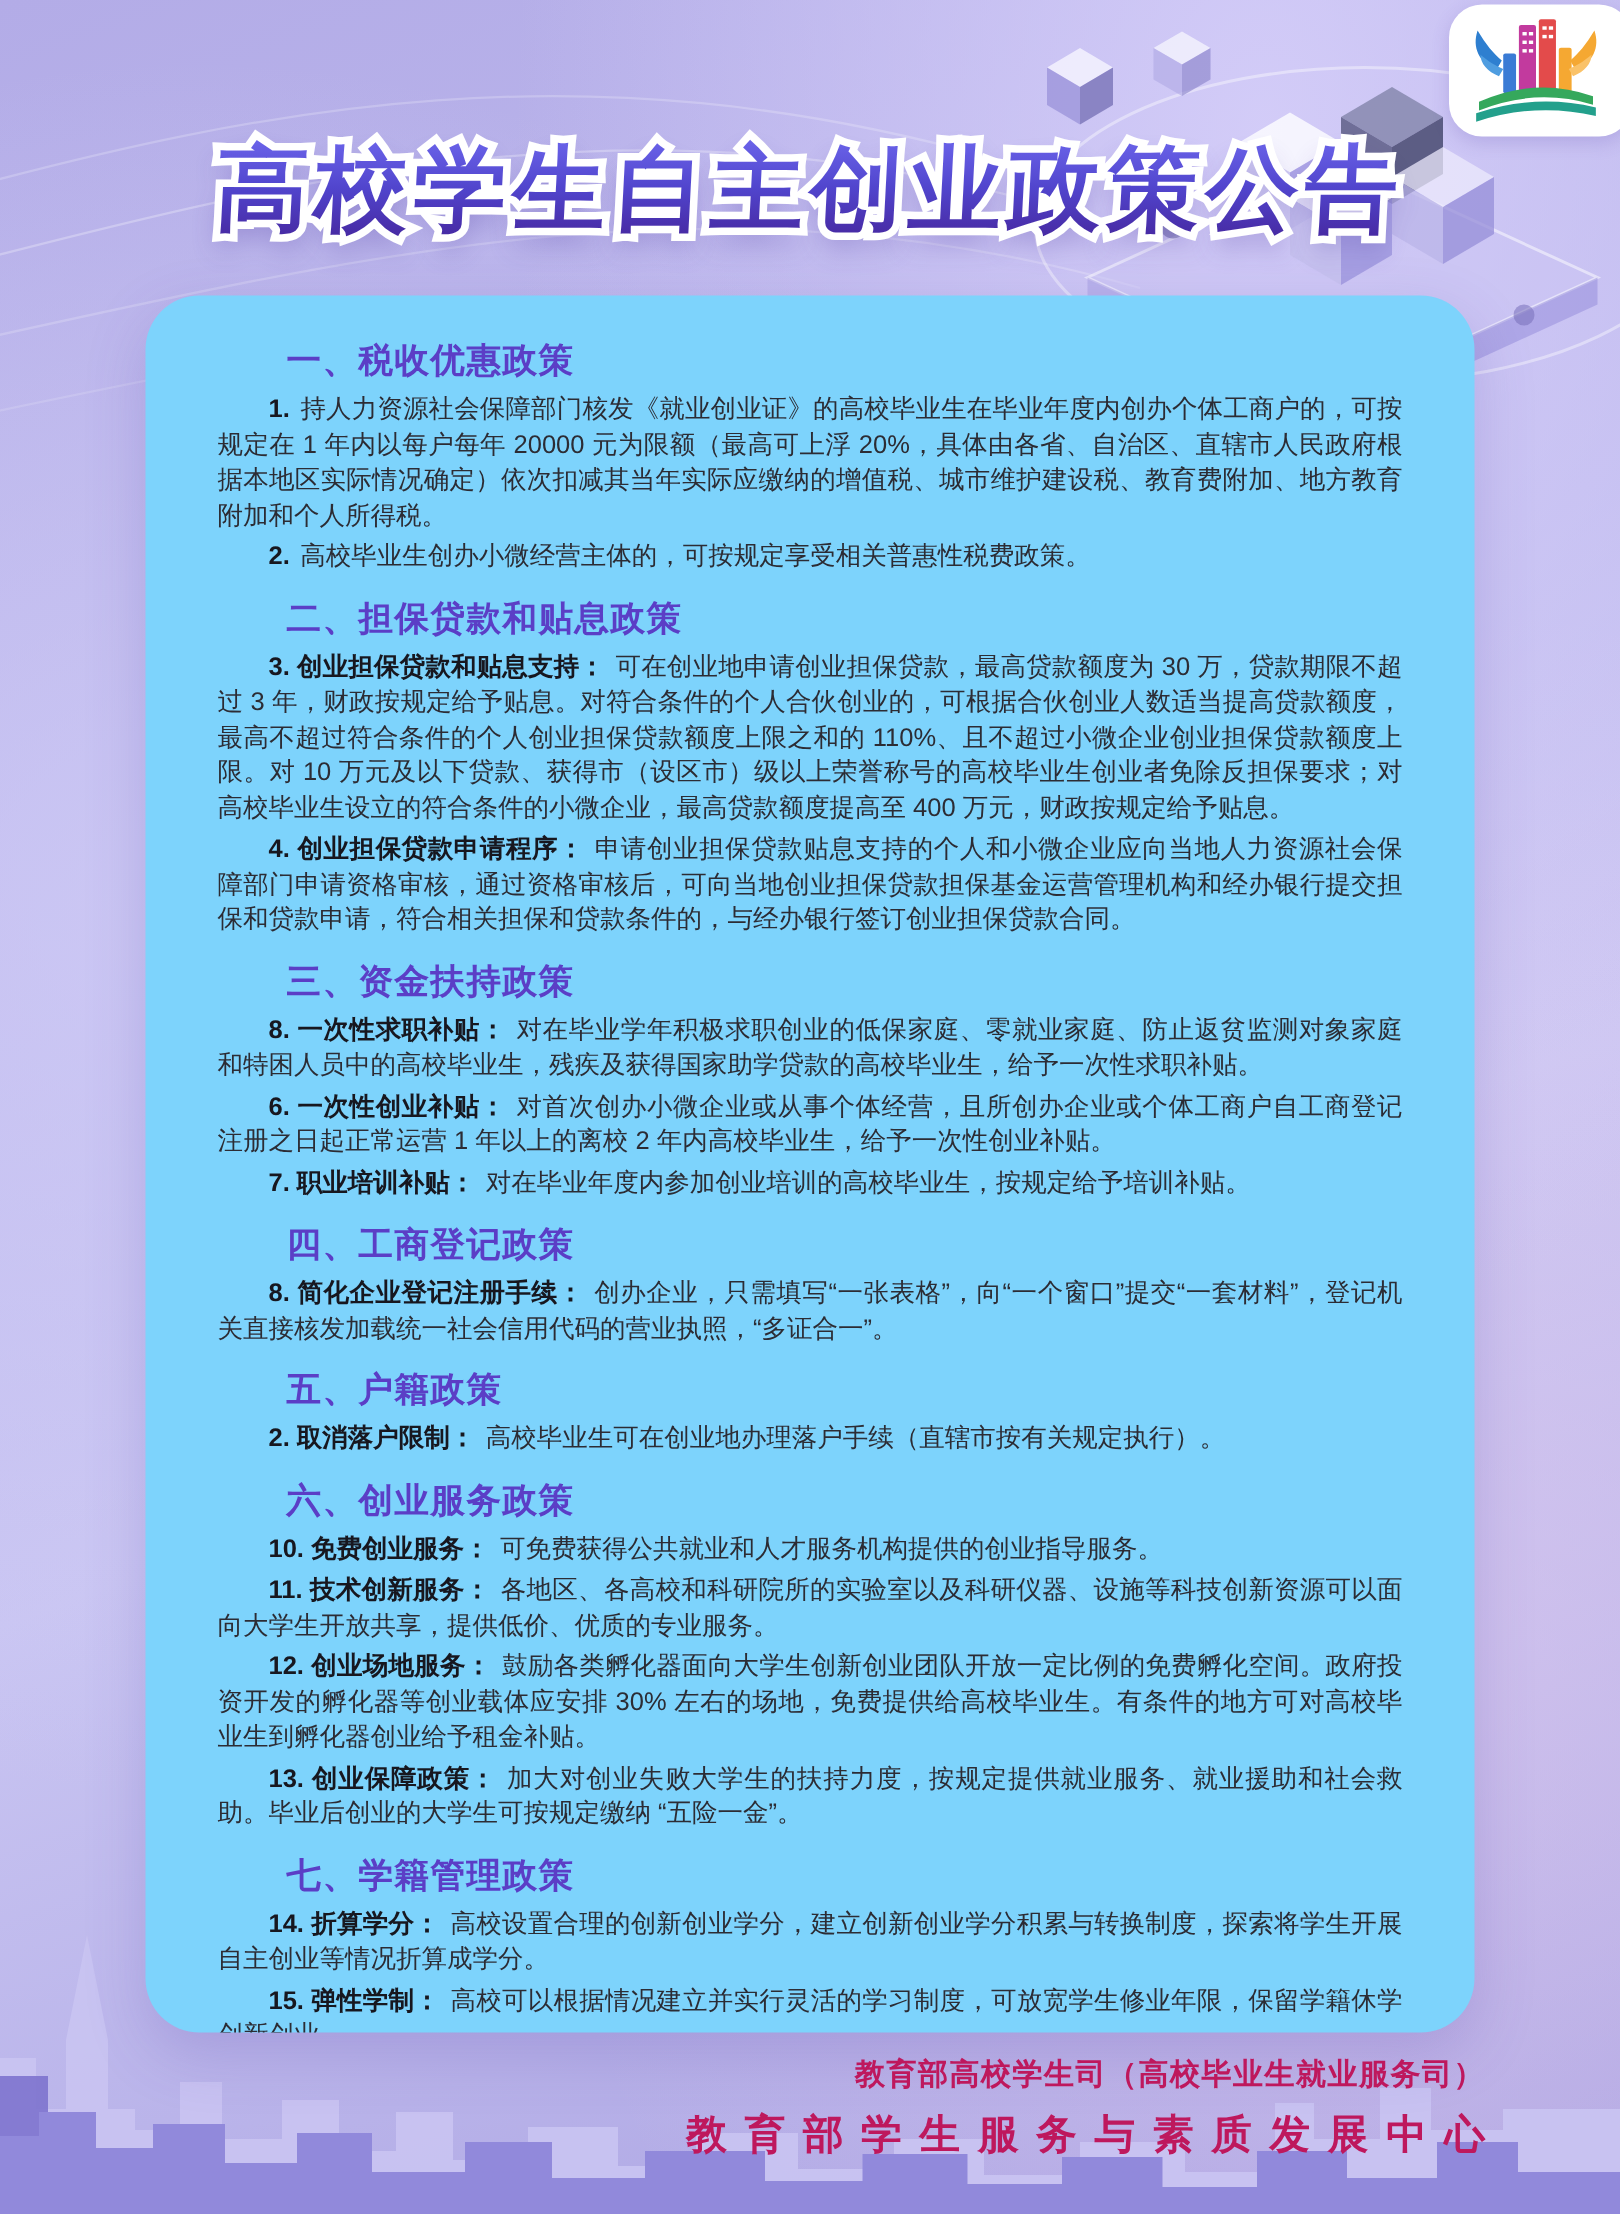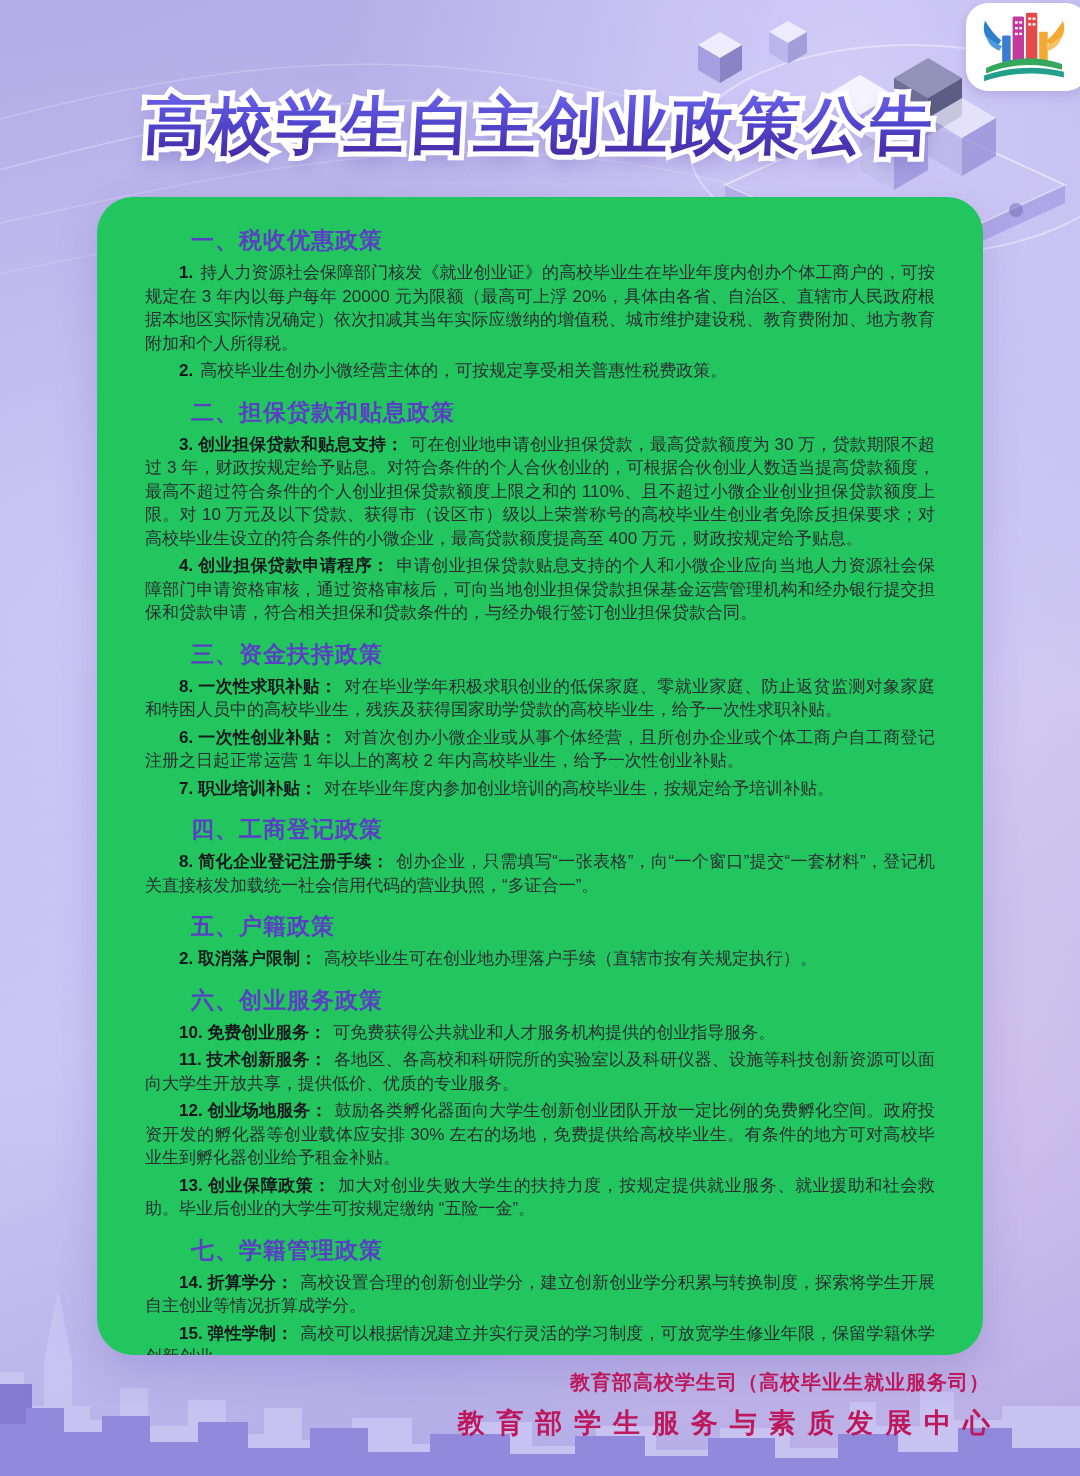--- a/index.html
+++ b/index.html
@@ -40,21 +40,21 @@
   .title-fill {
     position:relative; color:#4c38bf;
     background:linear-gradient(180deg,#6b64ea 0%,#5145cd 48%,#46279f 100%);
     -webkit-background-clip:text; background-clip:text;
     -webkit-text-fill-color:transparent;
   }
 
   
   .card {
     position:absolute; left:97px; top:197px; width:886px; height:1158px;
-    background:#22c55e; border-radius:36px; z-index:3;
+    background:#7dd3fc; border-radius:36px; z-index:3;
     box-shadow:0 14px 40px rgba(88,68,168,.22);
     padding:24px 48px 0 48px; overflow:hidden;
   }
   .sec-h {
     color:#5b3ec6; font-size:23px; font-weight:800;
     margin:14px 0 5px 46px; letter-spacing:1px;
   }
   .sec-h:first-child { margin-top:4px; }
   .para {
     font-size:17px; line-height:23.5px; color:#2c2c34;
@@ -151,21 +151,21 @@
 </div>
 
 <div class="title-wrap">
   <span class="title-layer title-stroke">高校学生自主创业政策公告</span>
   <span class="title-layer title-fill">高校学生自主创业政策公告</span>
 </div>
 
 <div class="card">
 
   <h2 class="sec-h">一、税收优惠政策</h2>
-  <p class="para"><b>1.</b><span>持人力资源社会保障部门核发《就业创业证》的高校毕业生在毕业年度内创办个体工商户的，可按规定在 3 年内以每户每年 20000 元为限额（最高可上浮 20%，具体由各省、自治区、直辖市人民政府根据本地区实际情况确定）依次扣减其当年实际应缴纳的增值税、城市维护建设税、教育费附加、地方教育附加和个人所得税。</span></p>
+  <p class="para"><b>1.</b><span>持人力资源社会保障部门核发《就业创业证》的高校毕业生在毕业年度内创办个体工商户的，可按规定在 1 年内以每户每年 20000 元为限额（最高可上浮 20%，具体由各省、自治区、直辖市人民政府根据本地区实际情况确定）依次扣减其当年实际应缴纳的增值税、城市维护建设税、教育费附加、地方教育附加和个人所得税。</span></p>
   <p class="para"><b>2.</b><span>高校毕业生创办小微经营主体的，可按规定享受相关普惠性税费政策。</span></p>
 
   <h2 class="sec-h">二、担保贷款和贴息政策</h2>
   <p class="para"><b>3. 创业担保贷款和贴息支持：</b><span>可在创业地申请创业担保贷款，最高贷款额度为 30 万，贷款期限不超过 3 年，财政按规定给予贴息。对符合条件的个人合伙创业的，可根据合伙创业人数适当提高贷款额度，最高不超过符合条件的个人创业担保贷款额度上限之和的 110%、且不超过小微企业创业担保贷款额度上限。对 10 万元及以下贷款、获得市（设区市）级以上荣誉称号的高校毕业生创业者免除反担保要求；对高校毕业生设立的符合条件的小微企业，最高贷款额度提高至 400 万元，财政按规定给予贴息。</span></p>
   <p class="para"><b>4. 创业担保贷款申请程序：</b><span>申请创业担保贷款贴息支持的个人和小微企业应向当地人力资源社会保障部门申请资格审核，通过资格审核后，可向当地创业担保贷款担保基金运营管理机构和经办银行提交担保和贷款申请，符合相关担保和贷款条件的，与经办银行签订创业担保贷款合同。</span></p>
 
   <h2 class="sec-h">三、资金扶持政策</h2>
   <p class="para"><b>8. 一次性求职补贴：</b><span>对在毕业学年积极求职创业的低保家庭、零就业家庭、防止返贫监测对象家庭和特困人员中的高校毕业生，残疾及获得国家助学贷款的高校毕业生，给予一次性求职补贴。</span></p>
   <p class="para"><b>6. 一次性创业补贴：</b><span>对首次创办小微企业或从事个体经营，且所创办企业或个体工商户自工商登记注册之日起正常运营 1 年以上的离校 2 年内高校毕业生，给予一次性创业补贴。</span></p>
   <p class="para"><b>7. 职业培训补贴：</b><span>对在毕业年度内参加创业培训的高校毕业生，按规定给予培训补贴。</span></p>

